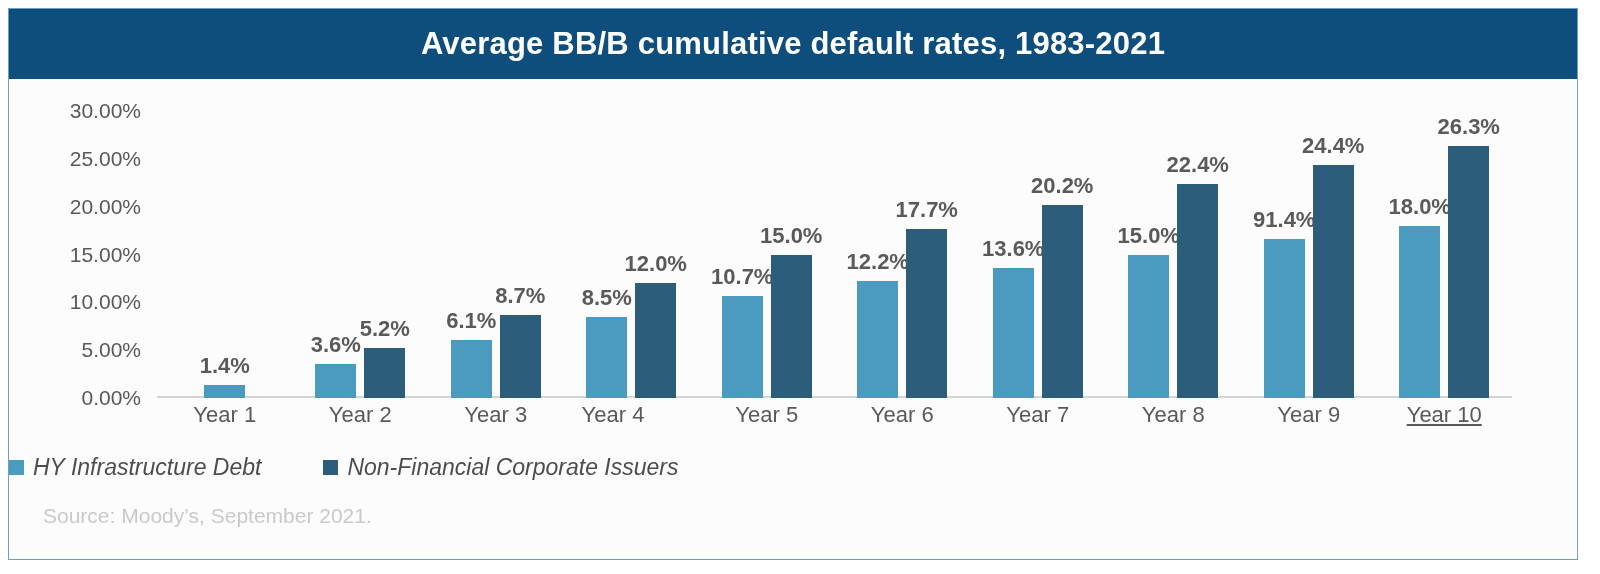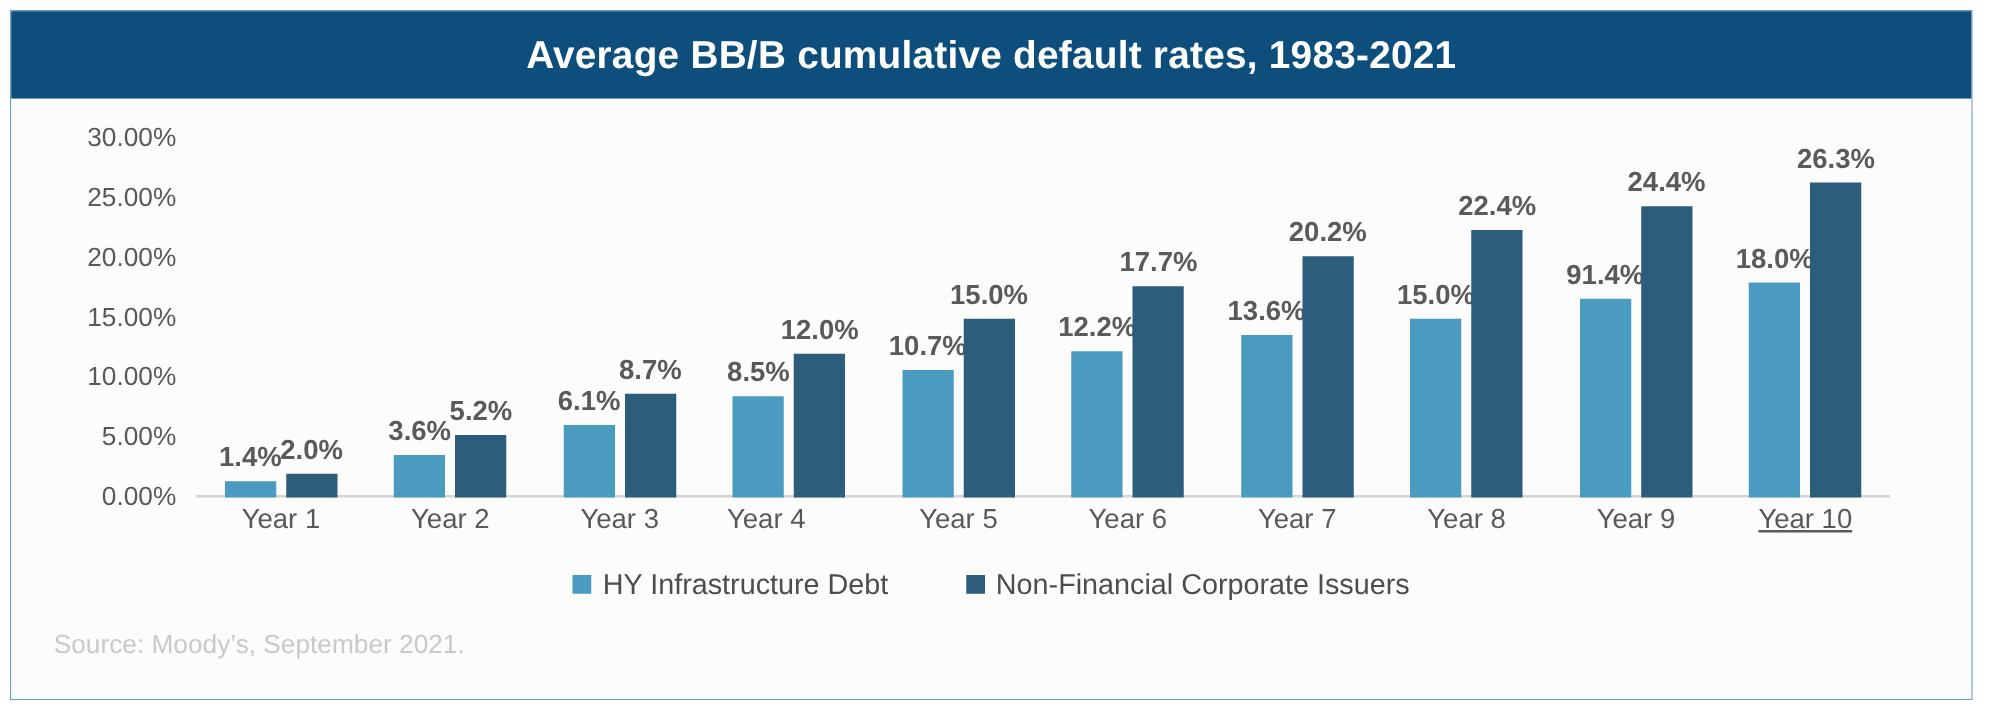--- a/index.html
+++ b/index.html
@@ -140,22 +140,23 @@
   }
 
   
   .legend {
     position: absolute;
     left: 0;
     right: 0;
     top: 375px;
     display: flex;
     align-items: center;
-    justify-content: center;
+    justify-content: flex-start;
     gap: 62px;
+    font-style: italic;
   }
   .legend-item {
     display: flex;
     align-items: center;
     gap: 9px;
   }
   .legend-swatch {
     width: 15px;
     height: 15px;
     display: inline-block;
@@ -198,24 +199,20 @@
         <div class="y-tick" style="top: 79.8333px;">25.00%</div>
         <div class="y-tick" style="top: 32px;">30.00%</div>
       </div>
 
     <div class="plot-area" id="plot-area">
       <div class="baseline"></div>
     <div class="group" style="left: 0px; width: 135.5px;">
           <div class="bar-slot">
             <span class="bar-label" style="bottom: 19.3933px;">1.4%</span>
             <div class="bar s0" style="height: 13.3933px; background: rgb(74, 155, 191);"></div>
-          </div>
-          <div class="bar-slot">
-            <span class="bar-label" style="bottom: 25.1333px;">2.0%</span>
-            <div class="bar s1" style="height: 19.1333px; background: rgb(44, 94, 123);"></div>
           </div>
         </div>
         <div class="group" style="left: 135.5px; width: 135.5px;">
           <div class="bar-slot">
             <span class="bar-label" style="bottom: 40.44px;">3.6%</span>
             <div class="bar s0" style="height: 34.44px; background: rgb(74, 155, 191);"></div>
           </div>
           <div class="bar-slot">
             <span class="bar-label" style="bottom: 55.7467px;">5.2%</span>
             <div class="bar s1" style="height: 49.7467px; background: rgb(44, 94, 123);"></div>

